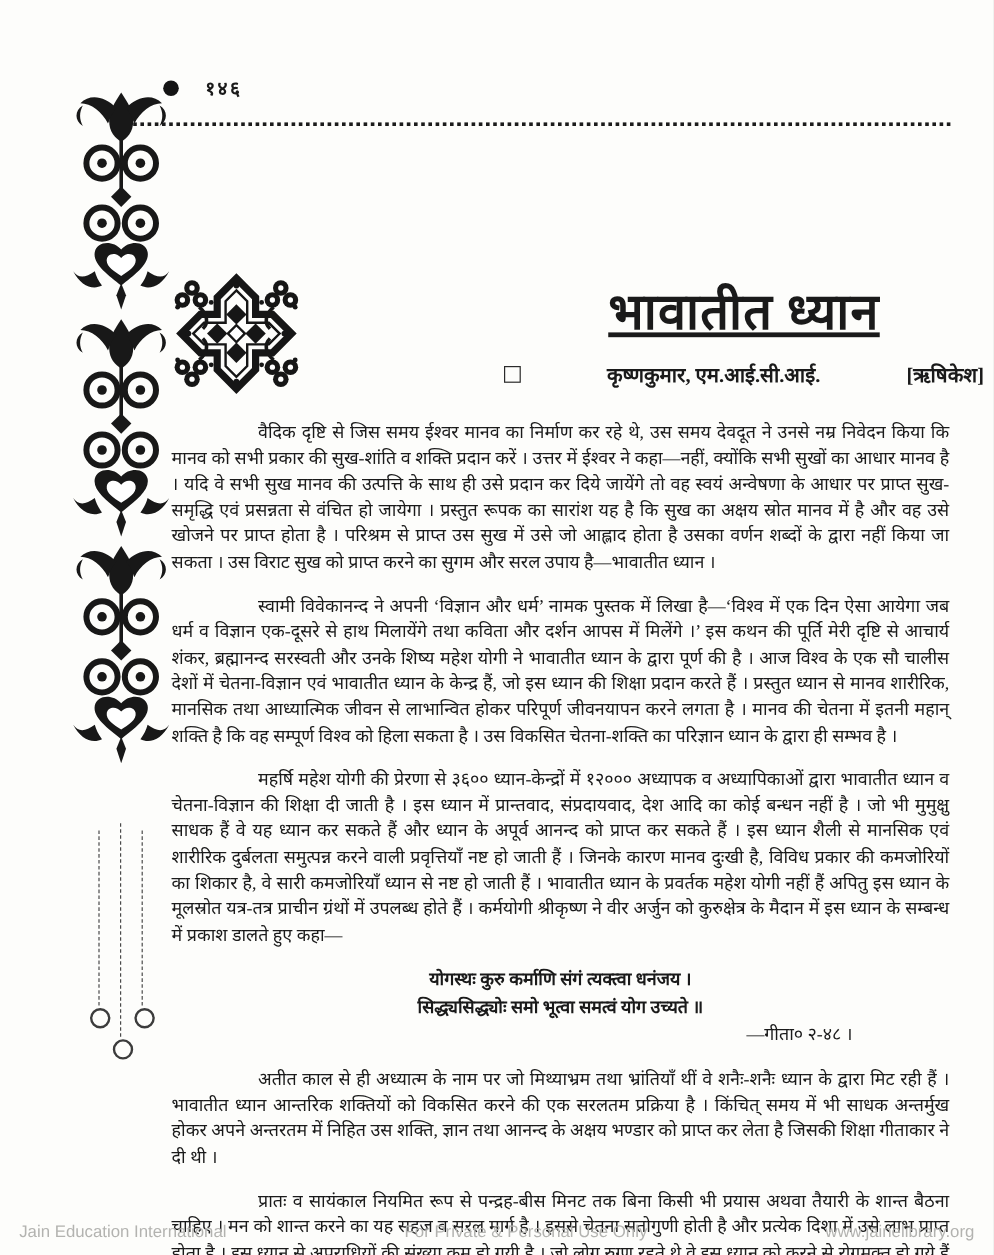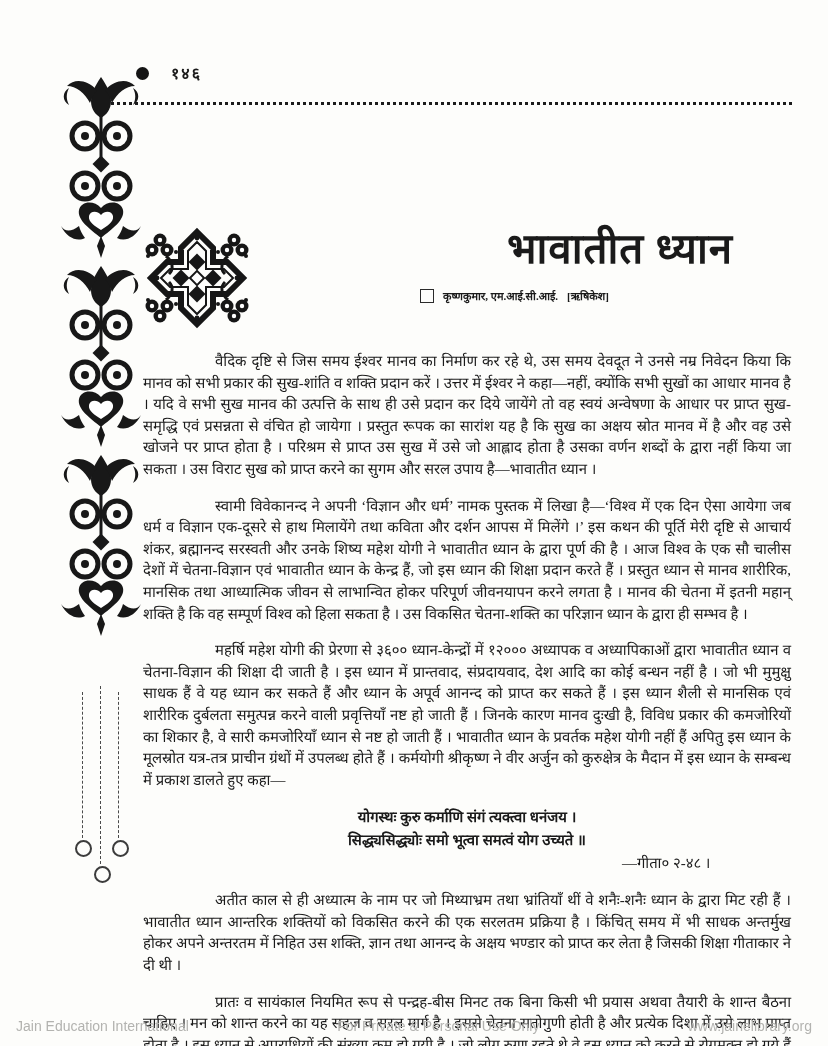--- a/index.html
+++ b/index.html
@@ -25,22 +25,22 @@
   .dl-1{left:24px;top:618px;height:146px;}
   .dl-2{left:42px;top:612px;height:178px;}
   .dl-3{left:60px;top:618px;height:146px;}
   .drop-circle{position:absolute;width:13px;height:13px;border:2px solid #3c3c3c;border-radius:50%;background:transparent;}
   .dc-1{left:17px;top:766px;}
   .dc-2{left:36px;top:792px;}
   .dc-3{left:54px;top:766px;}
   
   .medallion{position:absolute;left:140px;top:226px;width:114px;height:106px;}
   .title-area{position:absolute;left:420px;top:222px;width:400px;text-align:center;}
-  .article-title{margin:4px;font-size:42px;font-weight:700;letter-spacing:1px;line-height:1.1;}
-  .byline{margin-top:16px;display:flex;align-items:center;justify-content:flex-start;gap:9px;font-weight:bold;font-size:11px;}
+  .article-title{margin:16px;font-size:42px;font-weight:700;letter-spacing:1px;line-height:1.1;text-decoration:underline;}
+  .byline{margin-top:16px;display:flex;align-items:center;justify-content:space-between;gap:9px;font-weight:bold;font-size:17px;}
   .byline-square{display:inline-block;width:12px;height:12px;border:1.7px solid #2a2a2a;background:transparent;}
   
   .body-text{position:absolute;left:128px;top:336px;width:678px;font-size:14.9px;line-height:21.6px;text-align:justify;}
   .body-text p{margin:15px;text-indent:72px;}
   .verse{margin:7px auto 5px auto;width:527px;text-align:center;font-weight:bold;line-height:23px;}
   .verse-attr{text-align:right;padding-right:20px;font-weight:normal;}
   
   .footer{position:absolute;left:0;right:0;bottom:12px;display:flex;justify-content:space-between;
           padding:0 16px;color:#b3b3b0;font-size:14px;font-family:"Liberation Sans","DejaVu Sans",sans-serif;}
 </style>

